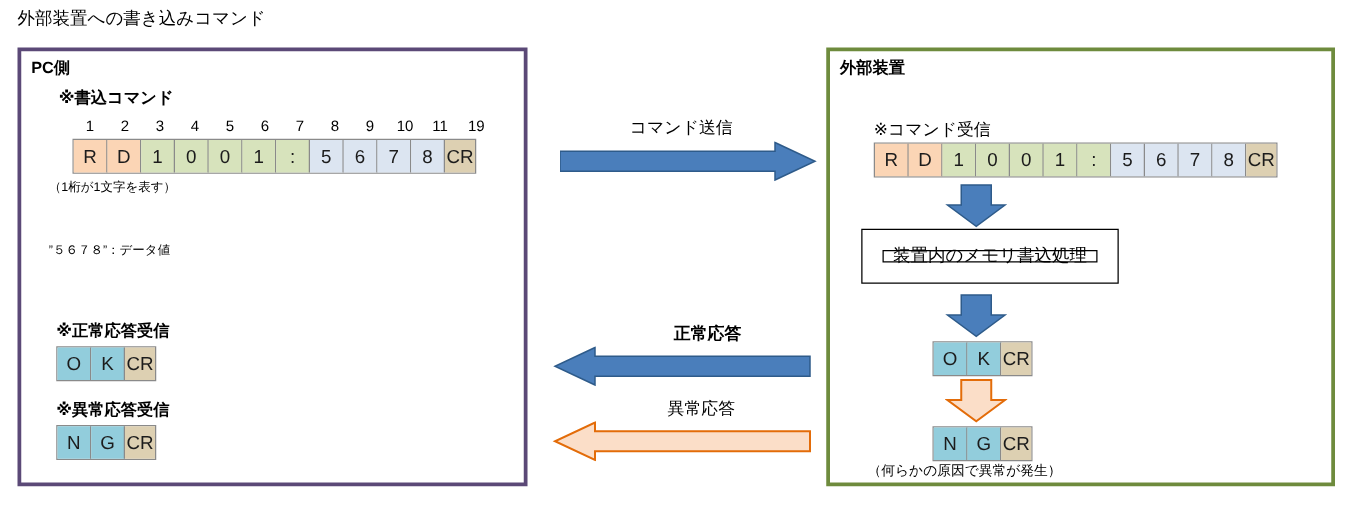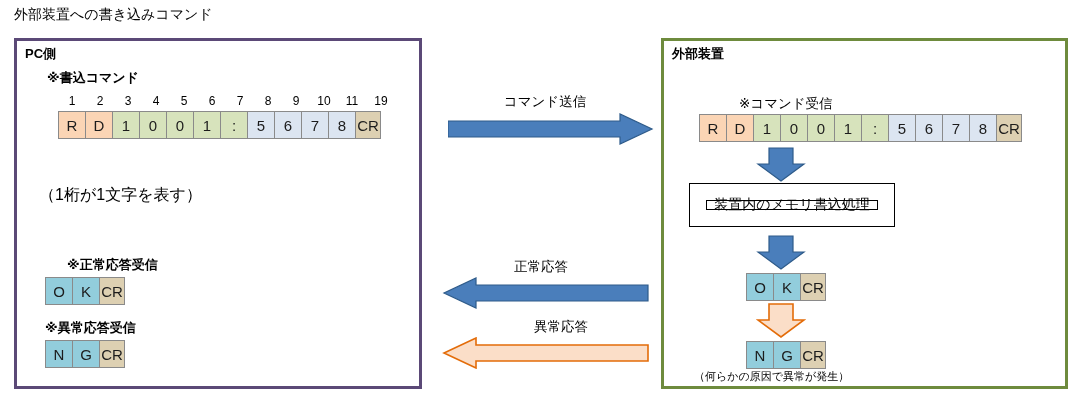--- a/index.html
+++ b/index.html
@@ -61,22 +61,21 @@
   
   .abs {
     position: absolute;
     white-space: nowrap;
   }
   .sec-head {
     font-size: 13px;
     font-weight: bold;
   }
   .note {
-    font-size: 16px;
-    margin-top: 42px;
+    font-size: 10px;
   }
   .note-sm {
     font-size: 11px;
   }
 
   
   .byterow {
     position: absolute;
     display: flex;
     border: 1px solid #8a8a8a;
@@ -182,40 +181,41 @@
       <div class="cell c-green">1</div>
       <div class="cell c-green">:</div>
       <div class="cell c-blue">5</div>
       <div class="cell c-blue">6</div>
       <div class="cell c-blue">7</div>
       <div class="cell c-blue">8</div>
       <div class="cell c-tan w-cr">CR</div>
     </div>
 
     <div class="abs note" style="left:22px; top:102px;">（1桁が1文字を表す）</div>
-
-    <div class="abs sec-head" style="left:28px; top:215px;margin-left:22px;">※正常応答受信</div>
+    <div class="abs note" style="left:22px; top:152px;">”５６７８”：データ値</div>
+
+    <div class="abs sec-head" style="left:28px; top:215px;">※正常応答受信</div>
     <div class="byterow" style="left:28px; top:236px;">
       <div class="cell c-cyan">O</div>
       <div class="cell c-cyan">K</div>
       <div class="cell c-tan w-cr">CR</div>
     </div>
 
     <div class="abs sec-head" style="left:28px; top:278px;">※異常応答受信</div>
     <div class="byterow" style="left:28px; top:299px;">
       <div class="cell c-cyan">N</div>
       <div class="cell c-cyan">G</div>
       <div class="cell c-tan w-cr">CR</div>
     </div>
   </div>
 
   <div class="panel panel-device">
     <div class="panel-title">外部装置</div>
 
-    <div class="abs sec-head" style="left:35px; top:54px; font-weight:normal; font-size:13.5px;margin-left:40px;">※コマンド受信</div>
+    <div class="abs sec-head" style="left:35px; top:54px; font-weight:normal; font-size:13.5px;">※コマンド受信</div>
 
     <div class="byterow" style="left:35px; top:73px;">
       <div class="cell c-orange">R</div>
       <div class="cell c-orange">D</div>
       <div class="cell c-green">1</div>
       <div class="cell c-green">0</div>
       <div class="cell c-green">0</div>
       <div class="cell c-green">1</div>
       <div class="cell c-green">:</div>
       <div class="cell c-blue">5</div>
@@ -254,21 +254,21 @@
     </div>
 
     <div class="abs note-sm" style="left:30px; top:328px;">（何らかの原因で異常が発生）</div>
   </div>
 
   <div class="mid-label" style="left:445px; top:93px; width:200px;">コマンド送信</div>
   <svg class="arrow-svg" style="left:448px; top:113px;" width="206" height="32" viewBox="0 0 206 32">
     <polygon points="0,8 172,8 172,1 204,16 172,31 172,24 0,24" fill="#4a7ebb" stroke="#2e5b8a" stroke-width="1.2"></polygon>
   </svg>
 
-  <div class="mid-label" style="left:441px; top:258px; width:200px;">正常応答</div>
+  <div class="mid-label" style="left:466px; top:258px; width:200px;font-weight:bold;">正常応答</div>
   <svg class="arrow-svg" style="left:440px; top:277px;" width="210" height="32" viewBox="0 0 210 32">
     <polygon points="208,8 36,8 36,1 4,16 36,31 36,24 208,24" fill="#4a7ebb" stroke="#2e5b8a" stroke-width="1.2"></polygon>
   </svg>
 
   <div class="mid-label" style="left:461px; top:318px; width:200px;">異常応答</div>
   <svg class="arrow-svg" style="left:440px; top:337px;" width="210" height="32" viewBox="0 0 210 32">
     <polygon points="208,8 36,8 36,1 4,16 36,31 36,24 208,24" fill="#fbdec8" stroke="#e36c09" stroke-width="1.6"></polygon>
   </svg>
 
 </div>

